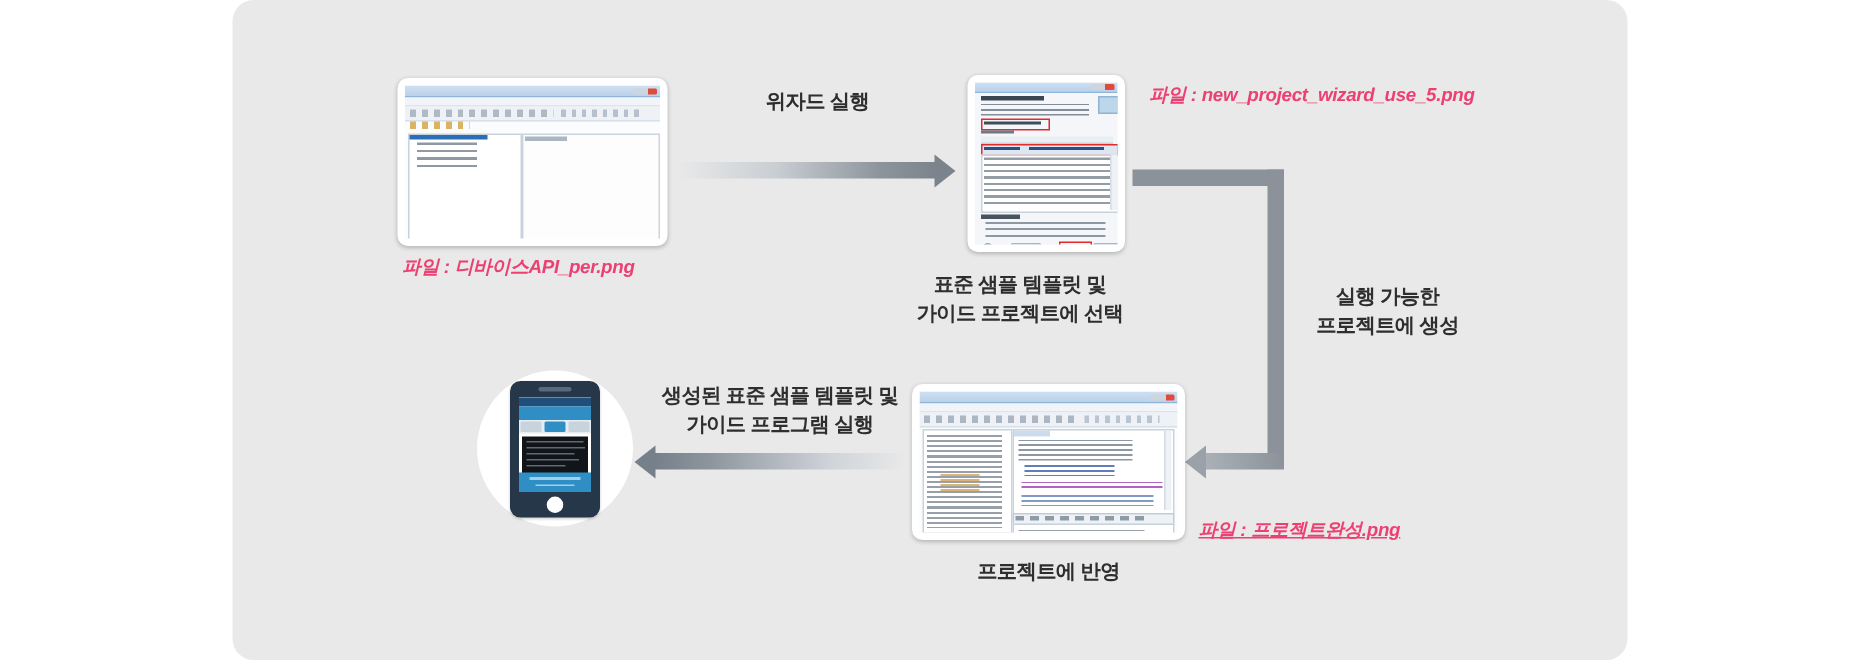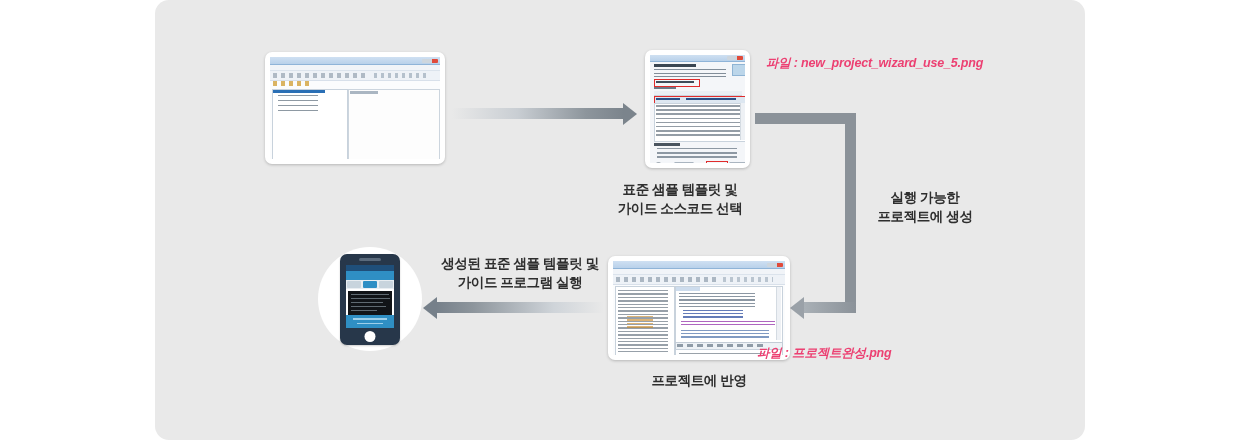--- a/index.html
+++ b/index.html
@@ -98,22 +98,24 @@
       <div class="blk" style="left:2px;top:32px;width:74px;height:70px;background:#fff;border:1px solid #c8d2dc;"></div>
       <div class="blk" style="left:3px;top:33px;width:52px;height:3px;background:#2a6fb5;"></div>
       <div class="blk" style="left:8px;top:38px;width:40px;height:18px;
            background:repeating-linear-gradient(180deg,#8e99a3 0 1.5px,transparent 1.5px 5px);"></div>
 
       <div class="blk" style="left:78px;top:32px;width:90px;height:70px;background:#fdfdfd;border:1px solid #ccd5de;"></div>
       <div class="blk" style="left:80px;top:34px;width:28px;height:3px;background:#aab6c2;"></div>
 
     </div>
   </div>
+  <div class="filecap" style="left:268px;top:170px;">파일 : 디바이스API_per.png</div>
 
   <div class="cap" style="left:455px;top:58px;width:180px;">
+    <div>위자드 실행</div>
   </div>
   <div class="arrow-r" style="left:452px;top:108px;width:172px;">
     <div class="head"></div>
   </div>
 
   <div class="shot" style="left:645px;top:50px;width:105px;height:118px;">
     <div class="inner" style="background:#f4f6f9;">
       <div class="wtitle" style="height:6px;">
         <div class="dots" style="top:1px;"></div>
       </div>
@@ -138,21 +140,21 @@
       <div class="blk" style="left:5px;top:107px;width:5px;height:5px;border-radius:50%;border:1px solid #8d98a3;"></div>
       <div class="blk" style="left:24px;top:107px;width:18px;height:6px;background:#eef1f5;border:1px solid #aab5c0;border-radius:1px;"></div>
       <div class="blk" style="left:56px;top:106px;width:20px;height:8px;border:1.4px solid #e02b2b;"></div>
 
       <div class="blk" style="left:79px;top:107px;width:16px;height:6px;background:#eef1f5;border:1px solid #aab5c0;border-radius:1px;"></div>
     </div>
   </div>
   <div class="filecap" style="left:766px;top:55px;">파일 : new_project_wizard_use_5.png</div>
   <div class="cap" style="left:590px;top:180px;width:180px;">
     <div>표준 샘플 템플릿 및</div>
-    <div>가이드 소스코드 선택</div>
+    <div>가이드 프로젝트에 선택</div>
   </div>
 
   <div class="elbow" style="left:0;top:0;width:1240px;height:440px;pointer-events:none;">
     <div class="seg" style="left:755px;top:113px;width:101px;height:11px;"></div>
     <div class="seg" style="left:845px;top:113px;width:11px;height:189px;"></div>
     <div class="seg" style="left:804px;top:302px;width:52px;height:11px;
          background:linear-gradient(270deg,#8b9299 0%,#a9b0b6 100%);"></div>
     <div class="head" style="left:790px;top:296.5px;"></div>
   </div>
   <div class="cap" style="left:855px;top:188px;width:140px;">
@@ -192,21 +194,21 @@
 
       <div class="blk" style="left:62px;top:81px;width:106px;height:6px;background:#eef2f6;border:1px solid #c3ccd6;"></div>
       <div class="blk" style="left:64px;top:82.5px;width:86px;height:3px;
            background:repeating-linear-gradient(90deg,#7e8c99 0 6px,transparent 6px 10px);opacity:.85;"></div>
       <div class="blk" style="left:62px;top:88px;width:106px;height:26px;background:#ffffff;border:1px solid #c8d2dc;"></div>
       <div class="blk" style="left:66px;top:92px;width:84px;height:18px;
            background:repeating-linear-gradient(180deg,#78838e 0 1.2px,transparent 1.2px 3.2px);opacity:.75;"></div>
 
     </div>
   </div>
-  <div class="filecap" style="left:757px;top:345px;">파일 : 프로젝트완성.png</div>
+  <div class="filecap" style="left:799px;top:345px;text-decoration:underline;">파일 : 프로젝트완성.png</div>
   <div class="cap" style="left:609px;top:371px;width:180px;">프로젝트에 반영</div>
 
   <div class="cap" style="left:420px;top:254px;width:200px;">
     <div>생성된 표준 샘플 템플릿 및</div>
     <div>가이드 프로그램 실행</div>
   </div>
   <div class="arrow-l" style="left:436px;top:302px;width:168px;">
     <div class="head"></div>
   </div>
 

